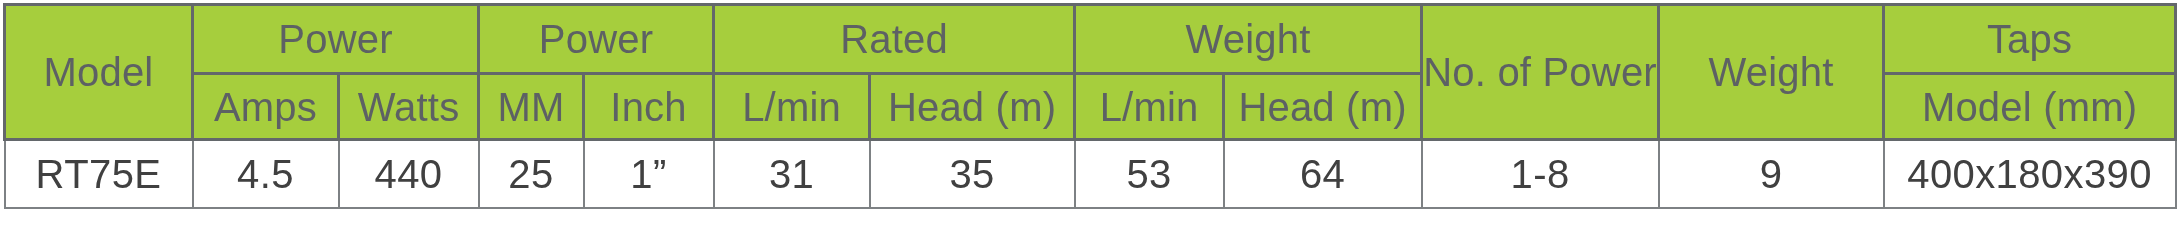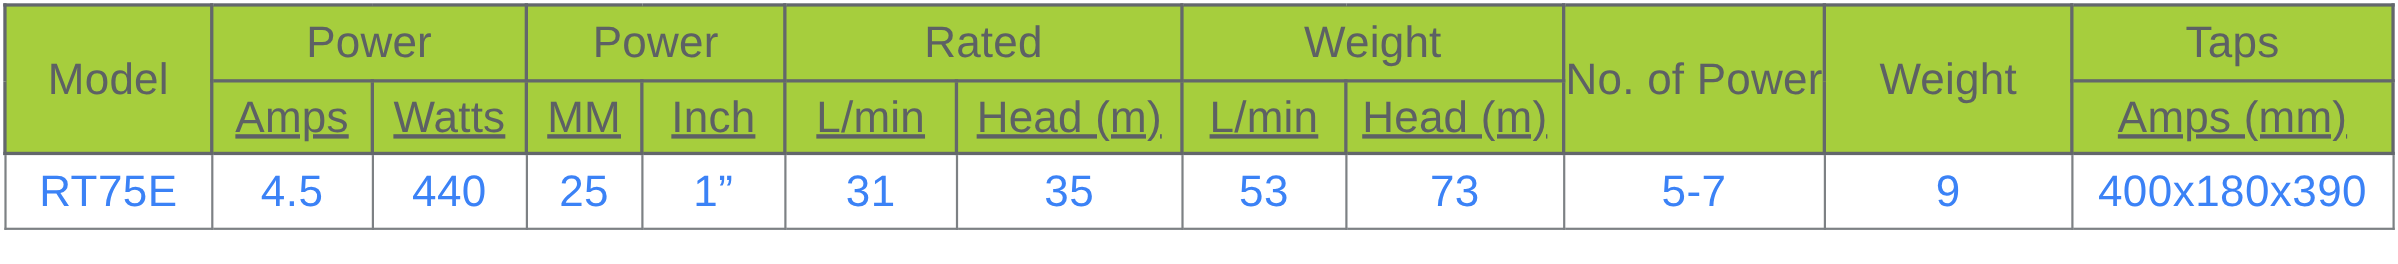--- a/index.html
+++ b/index.html
@@ -45,21 +45,20 @@
     font-size: 40px;
     line-height: 1.05;
     letter-spacing: 0.2px;
   }
 
   tr.hdr-top th {
     height: 66px;
   }
   tr.hdr-sub th {
     height: 63px;
-    text-decoration: underline;
   }
 
   th.span-two {
     
     height: 129px;
   }
 
   th.model-cell {
     font-weight: bold;
     font-size: 41px;
@@ -67,21 +66,21 @@
     letter-spacing: 0.3px;
   }
 
   
   table.spec-table tbody td {
     background: #ffffff;
     border-color: #7d8184;
     border-width: 2px;
     height: 66px;
     font-size: 40px;
-    color: #3b82f6;
+    color: #404040;
     letter-spacing: 0.4px;
   }
 
   
   col.c-model   { width: 188px; }
   col.c-amps    { width: 146px; }
   col.c-watts   { width: 140px; }
   col.c-mm      { width: 105px; }
   col.c-inch    { width: 130px; }
   col.c-rlmin   { width: 156px; }
@@ -125,34 +124,34 @@
       </tr>
       <tr class="hdr-sub">
         <th>Amps</th>
         <th>Watts</th>
         <th>MM</th>
         <th>Inch</th>
         <th>L/min</th>
         <th>Head (m)</th>
         <th>L/min</th>
         <th>Head (m)</th>
-        <th>Amps (mm)</th>
+        <th>Model (mm)</th>
       </tr>
     </thead>
 
     <tbody>
       <tr>
         <td>RT75E</td>
         <td>4.5</td>
         <td>440</td>
         <td>25</td>
         <td>1”</td>
         <td>31</td>
         <td>35</td>
         <td>53</td>
-        <td>73</td>
-        <td>5-7</td>
+        <td>64</td>
+        <td>1-8</td>
         <td>9</td>
         <td>400x180x390</td>
       </tr>
     </tbody>
   </table>
 </div>
 
 </body></html>

